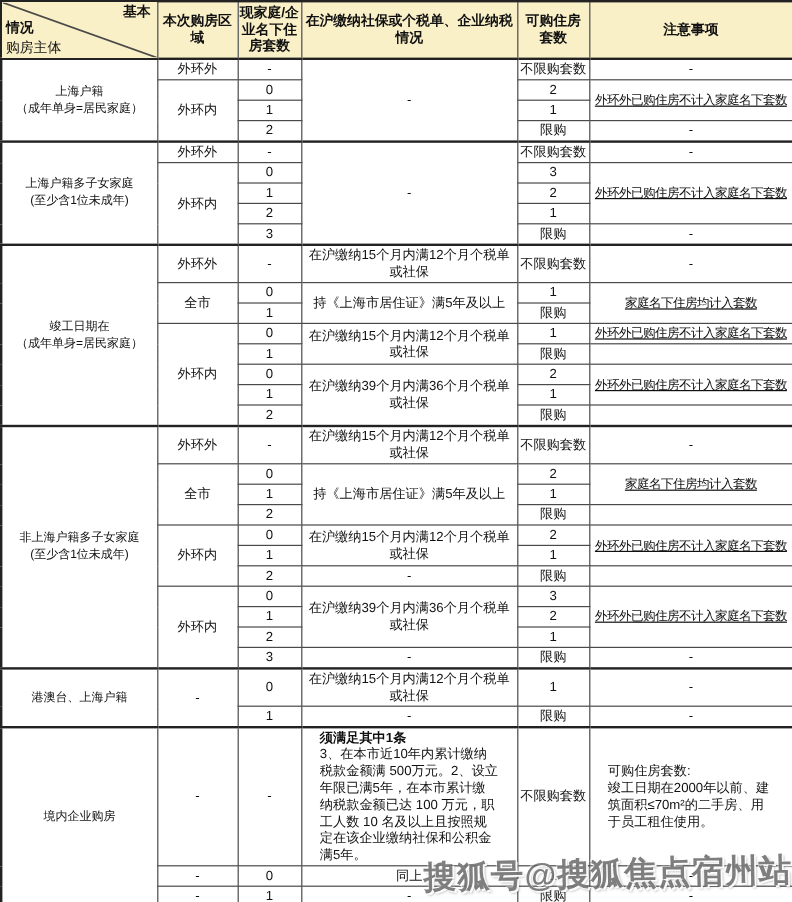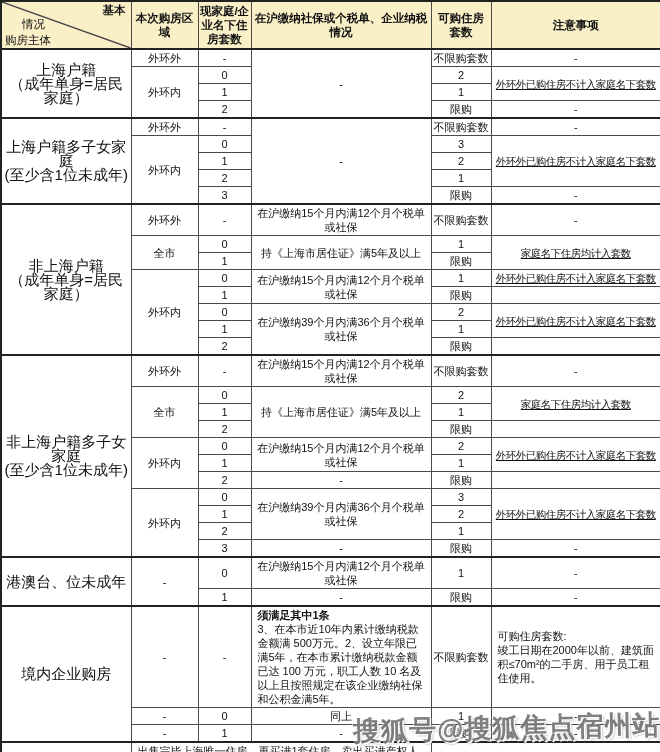--- a/index.html
+++ b/index.html
@@ -28,30 +28,30 @@
     border:1px solid var(--border);
     font-size:11px;line-height:14px;
     padding:1px 1px;text-align:center;vertical-align:middle;
     word-break:break-all;overflow:hidden;
   }
   thead th{
     background:var(--header-bg);
     font-weight:bold;font-size:11.5px;line-height:14px;
     border-bottom:2px solid var(--border-thick);
   }
-  td.subject{font-size:15px;}
+  td.subject{font-size:10px;}
   tr.sec-top td{border-top:2px solid var(--border-thick);}
-  td.left{text-align:left;padding:1px 6px;}
+  td.left{text-align:left;padding:1px 15px;}
   td.note{font-size:10.5px;letter-spacing:-0.5px;text-decoration:underline;}
   td .cell-head{display:block;font-weight:bold;text-align:left;}
   
   th.corner{position:relative;padding:0;height:46px;margin-left:48px;}
   th.corner svg{position:absolute;left:0;top:0;width:100%;height:100%;}
   th.corner .c-top{position:absolute;top:1px;right:5px;font-weight:bold;}
-  th.corner .c-mid{position:absolute;top:15px;left:20px;font-weight:normal;}
+  th.corner .c-mid{position:absolute;top:15px;left:3px;font-weight:bold;}
   th.corner .c-bottom{position:absolute;bottom:1px;left:3px;font-weight:normal;}
   
   #watermark{
     position:absolute;right:0;bottom:6px;z-index:5;
     font-size:27px;font-weight:bold;letter-spacing:1px;white-space:nowrap;
     color:rgba(105,105,105,0.85);
     text-shadow:1.5px 1.5px 0 rgba(255,255,255,0.95),
                 -1px -1px 0 rgba(255,255,255,0.45),
                 2px 2px 2px rgba(60,60,60,0.35);
     transform:rotate(-1.2deg);
@@ -132,21 +132,21 @@
         <tr>
           <td><span>2</span></td>
           <td><span>1</span></td>
         </tr>
         <tr>
           <td><span>3</span></td>
           <td><span>限购</span></td>
           <td><span>-</span></td>
         </tr>
         <tr class="sec-top">
-          <td class="subject" rowspan="8"><span>非上海户籍</span><br><span>（成年单身=居民家庭）</span></td>
+          <td class="subject" rowspan="8"><span>竣工日期在</span><br><span>（成年单身=居民家庭）</span></td>
           <td><span>外环外</span></td>
           <td><span>-</span></td>
           <td><span>在沪缴纳15个月内满12个月个税单或社保</span></td>
           <td><span>不限购套数</span></td>
           <td><span>-</span></td>
         </tr>
         <tr>
           <td rowspan="2"><span>全市</span></td>
           <td><span>0</span></td>
           <td rowspan="2"><span>持《上海市居住证》满5年及以上</span></td>
@@ -240,21 +240,21 @@
           <td><span>2</span></td>
           <td><span>1</span></td>
         </tr>
         <tr>
           <td><span>3</span></td>
           <td><span>-</span></td>
           <td><span>限购</span></td>
           <td><span>-</span></td>
         </tr>
         <tr class="sec-top">
-          <td class="subject" rowspan="2"><span>港澳台、位未成年</span></td>
+          <td class="subject" rowspan="2"><span>港澳台、上海户籍</span></td>
           <td rowspan="2"><span>-</span></td>
           <td><span>0</span></td>
           <td><span>在沪缴纳15个月内满12个月个税单或社保</span></td>
           <td><span>1</span></td>
           <td><span>-</span></td>
         </tr>
         <tr>
           <td><span>1</span></td>
           <td><span>-</span></td>
           <td><span>限购</span></td>

